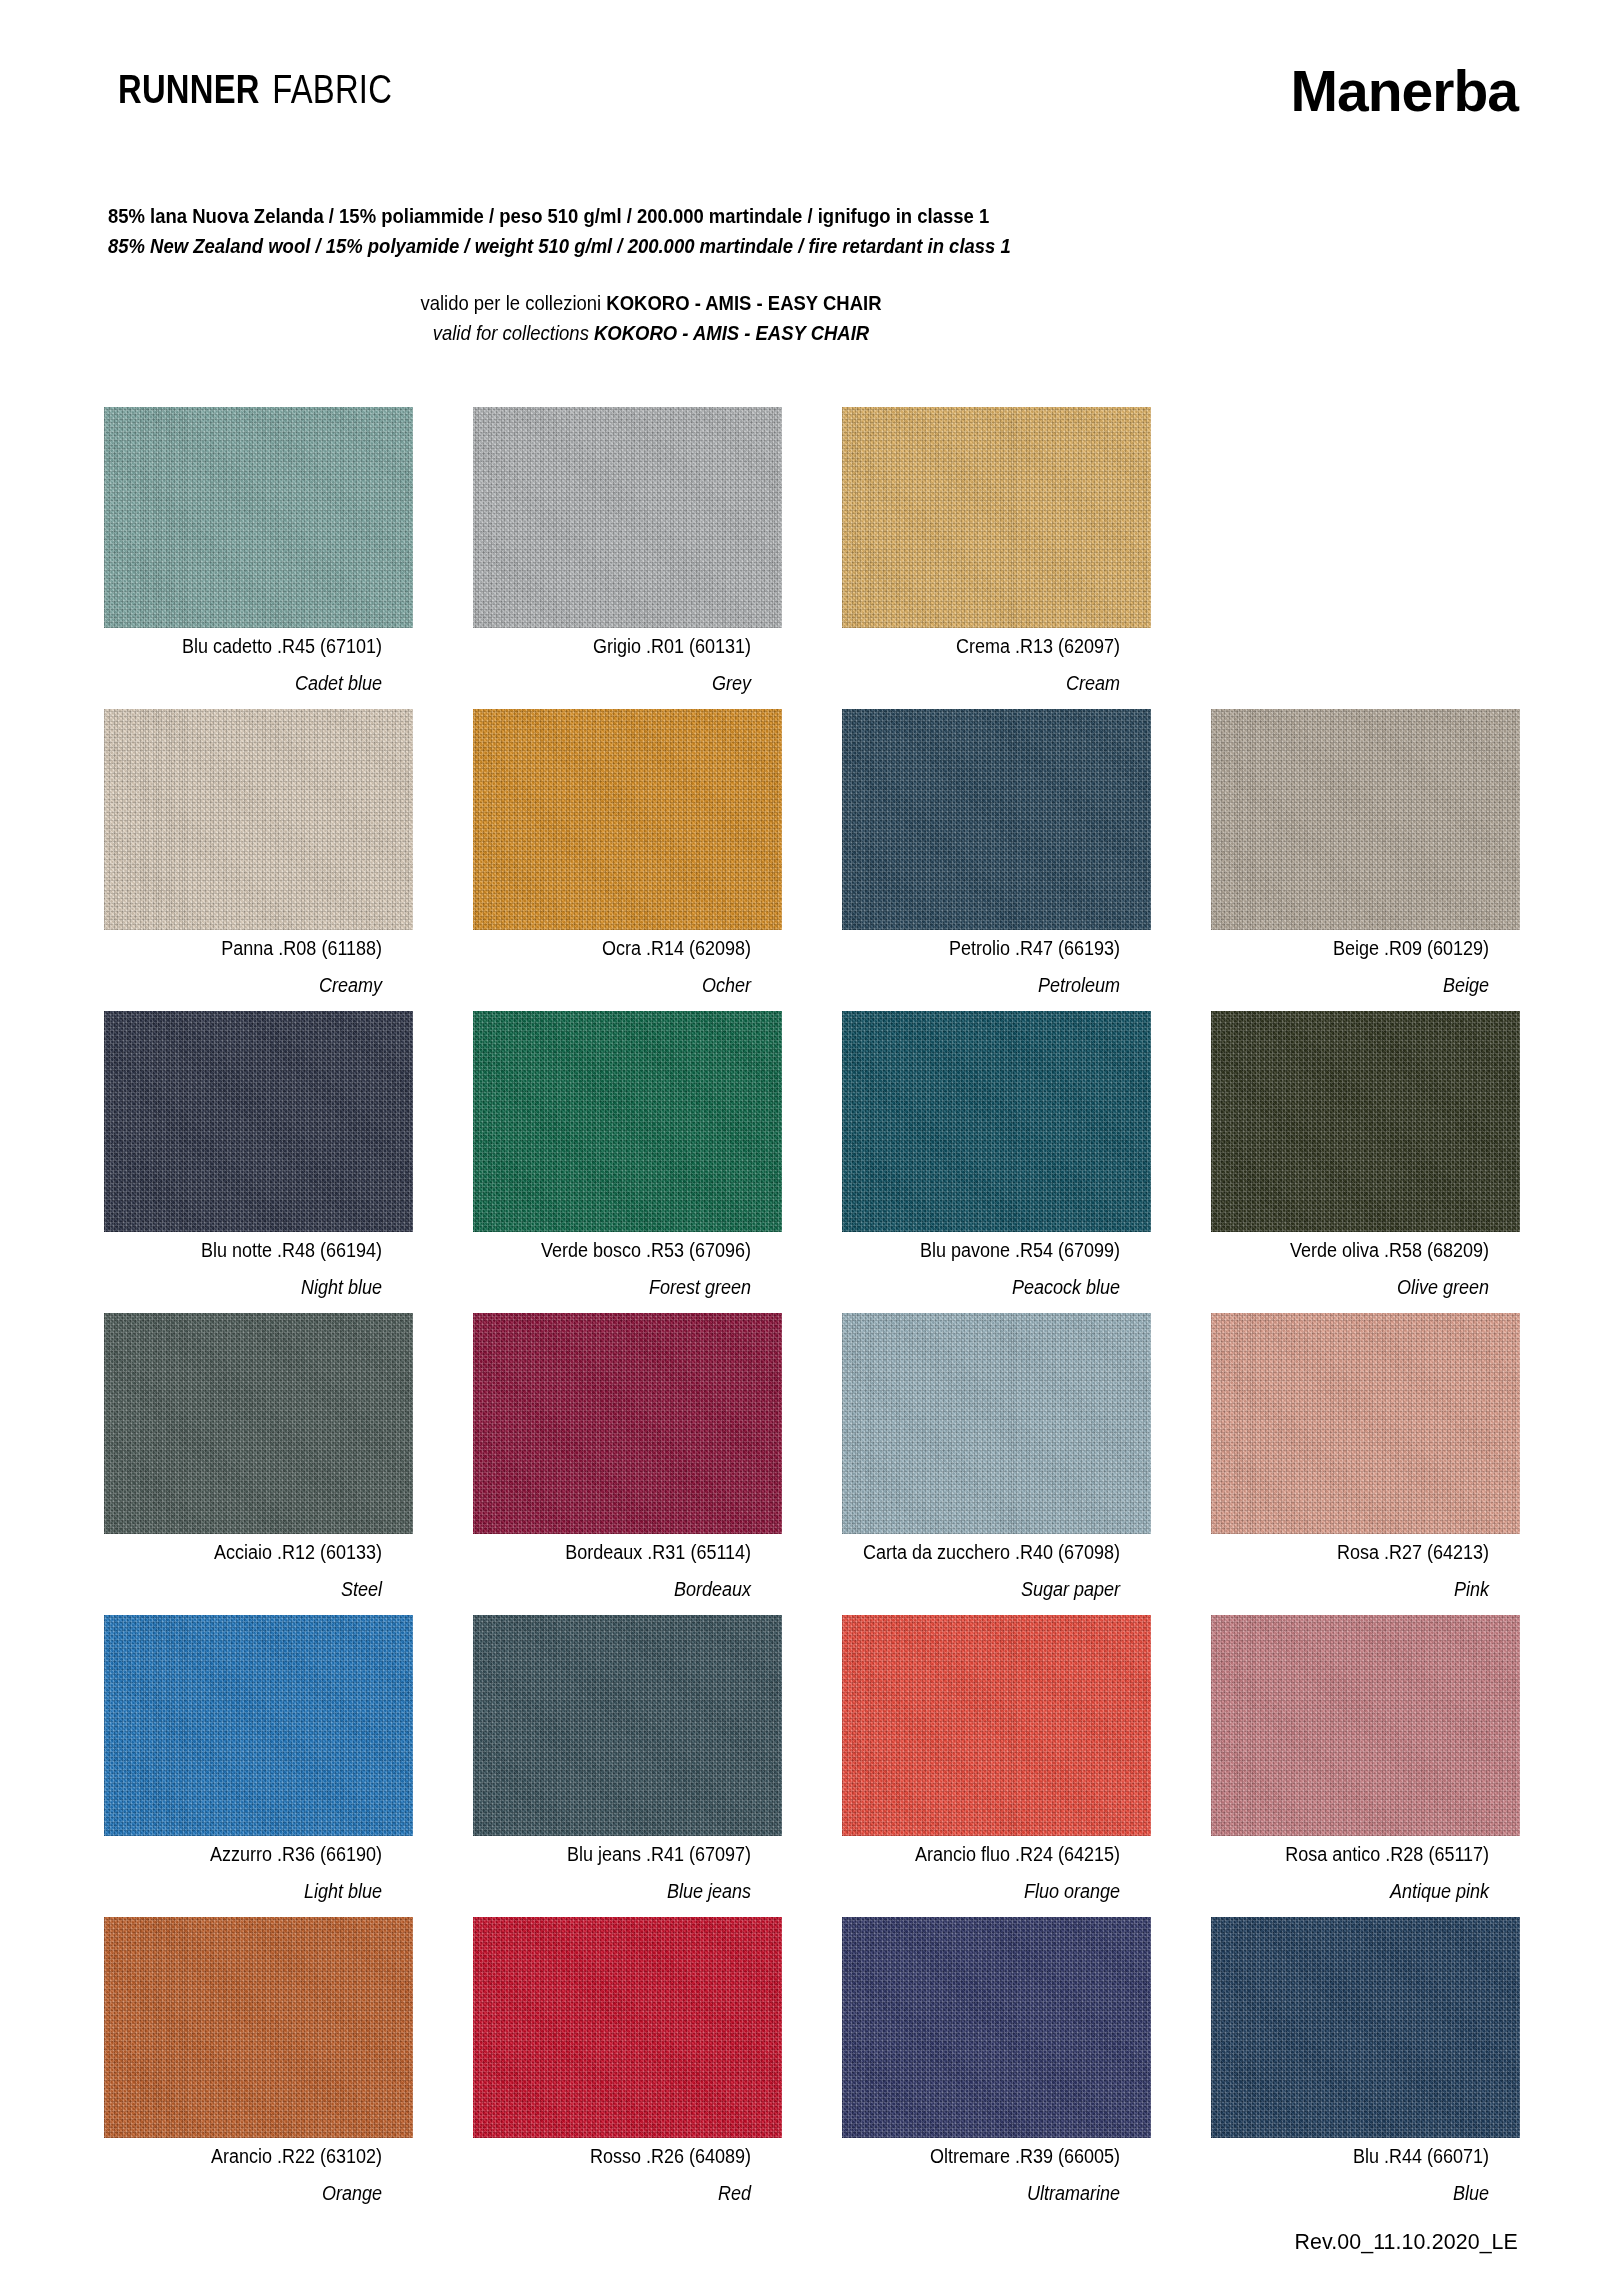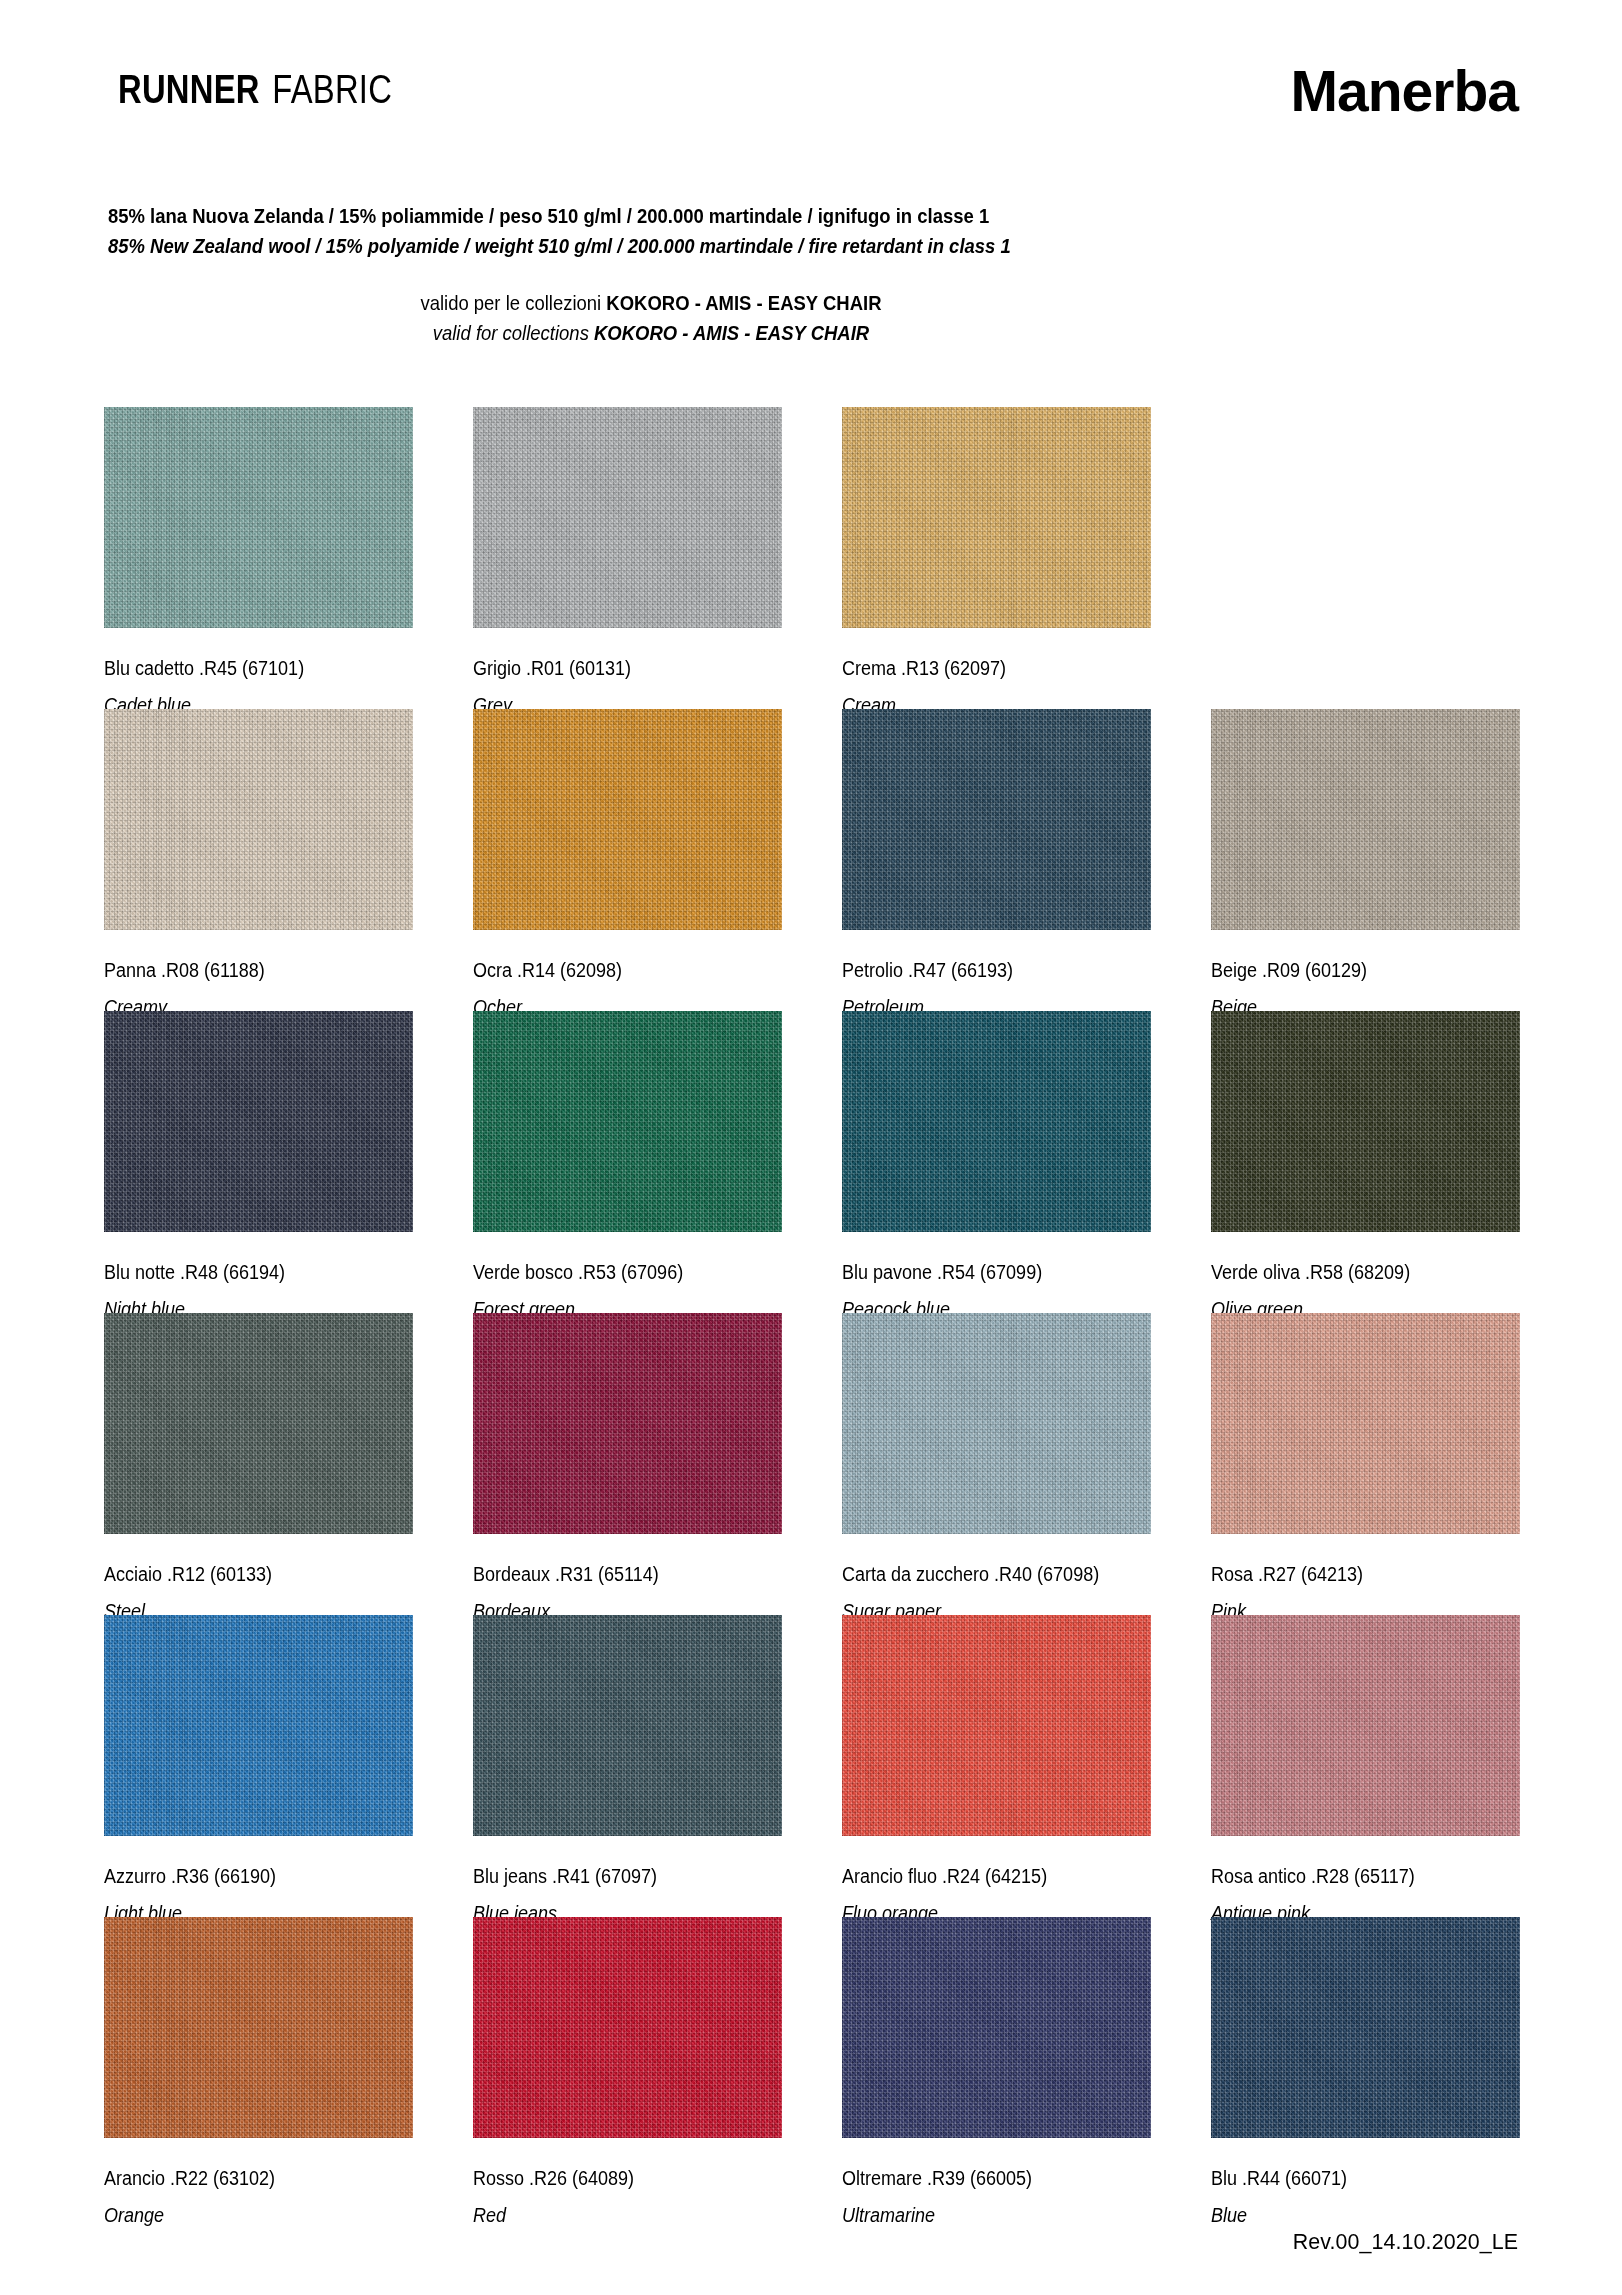--- a/index.html
+++ b/index.html
@@ -165,21 +165,22 @@
         rgba(0,0,0,0.07) 3.2px),
       repeating-linear-gradient(-45deg,
         rgba(0,0,0,0.05) 0px,
         rgba(0,0,0,0.05) 1.9px,
         rgba(255,255,255,0.05) 1.9px,
         rgba(255,255,255,0.05) 3.9px);
     pointer-events: none;
   }
 
   .labels {
-    padding-top: 30px;
+    padding-top: 8px;
+    text-align: right;
   }
   .label-it {
     font-size: 20px;
     line-height: 1.0;
     white-space: nowrap;
     transform: scaleX(0.90);
     transform-origin: left top;
   }
   .label-en {
     font-size: 20px;
@@ -392,16 +393,16 @@
         <div class="cell">
           <div class="swatch" style="background-color: rgb(30, 60, 92);"></div>
           <div class="labels">
             <div class="label-it">Blu .R44 (66071)</div>
             <div class="label-en">Blue</div>
           </div>
         </div>
       </div>
     </div>
 
-  <div class="footer">Rev.00_14.10.2020_LE</div>
+  <div class="footer">Rev.00_11.10.2020_LE</div>
 
 </div>
 
 
 </body></html>

